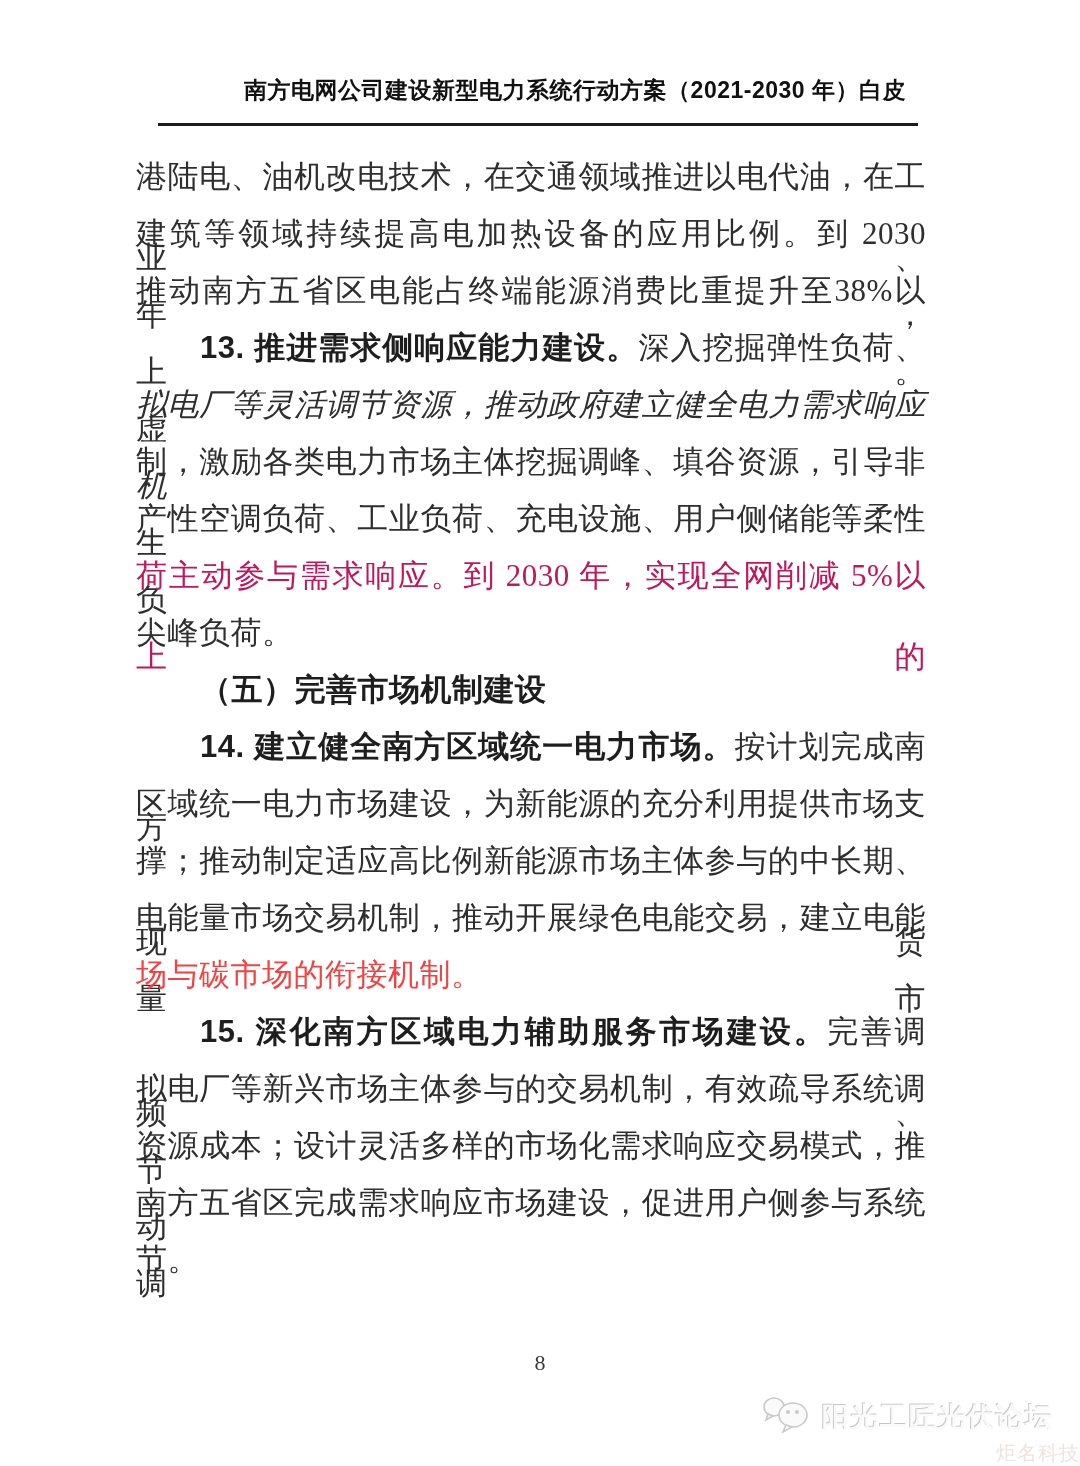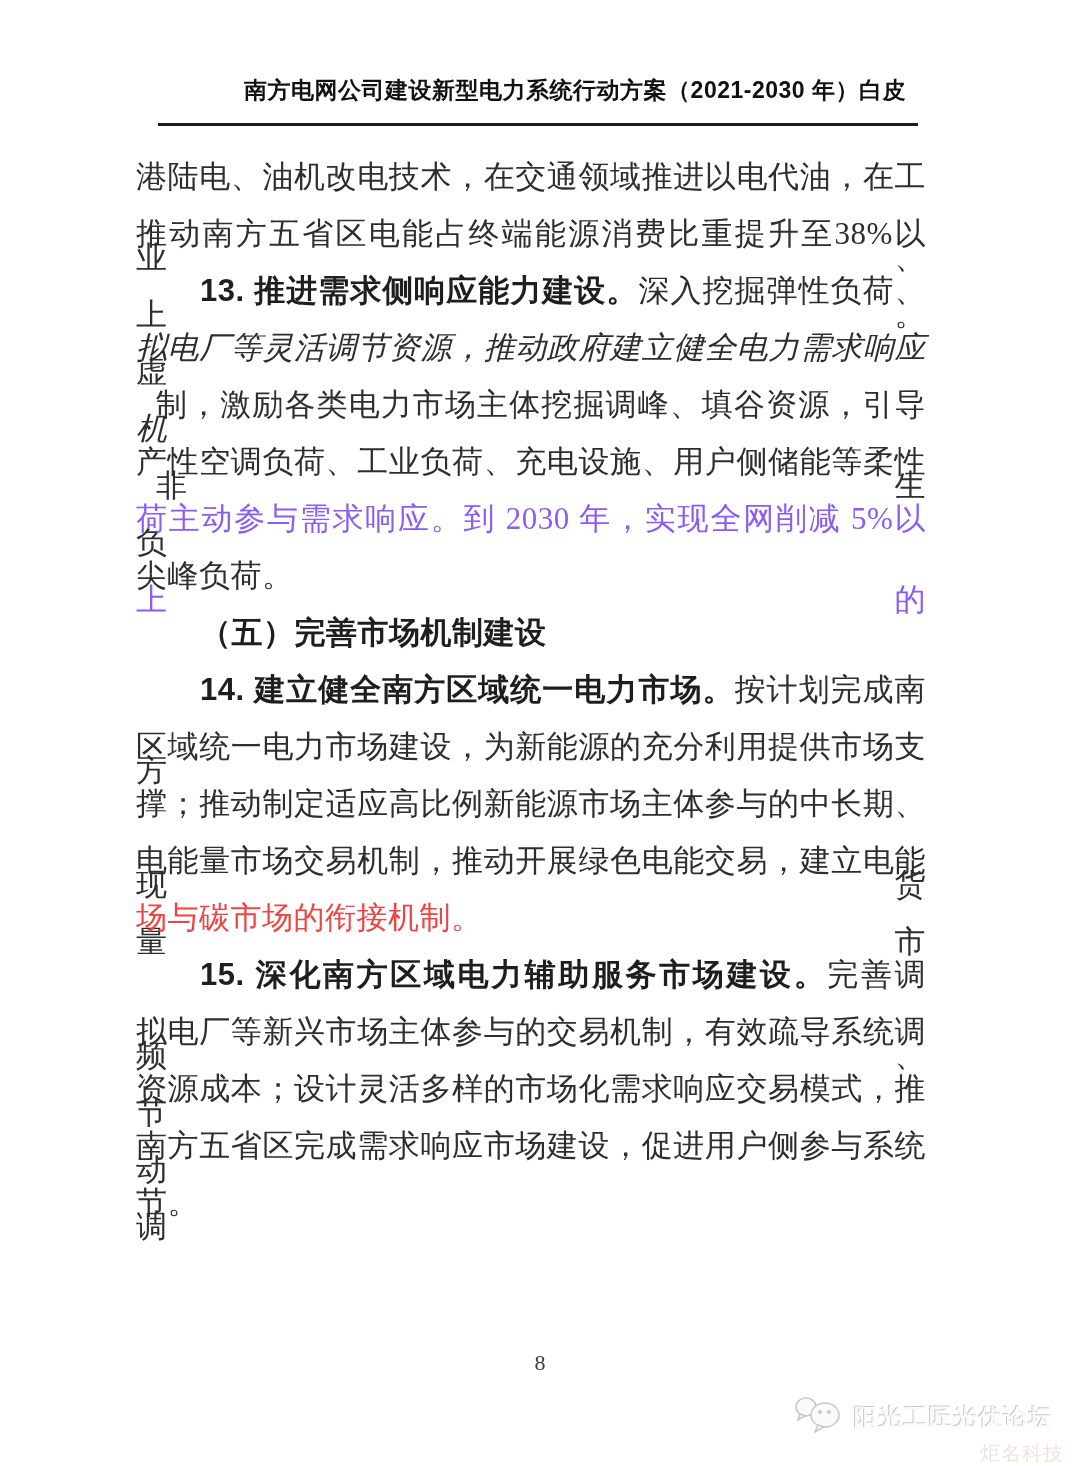--- a/index.html
+++ b/index.html
@@ -79,51 +79,52 @@
   .watermark {
     position: absolute;
     top: 1394px;
     right: 26px;
     display: flex;
     align-items: center;
     gap: 8px;
   }
   .watermark-text {
     font-family: "Liberation Sans", "DejaVu Sans", sans-serif;
-    font-size: 23px;
+    font-size: 27px;
     font-weight: bold;
     letter-spacing: 2px;
     color: #fafafa;
     text-shadow: -1px -1px 0 #c9c9c9, 1px 1px 0 #ffffff;
     white-space: nowrap;
   }
   .corner-text {
     position: absolute;
     top: 1440px;
-    right: 16px;
+    right: 0;
     font-family: "Liberation Sans", "DejaVu Sans", sans-serif;
     font-size: 20px;
     letter-spacing: 1px;
     color: #f0e2e1;
     white-space: nowrap;
   }
 </style>
 </head>
 <body>
 
 <div class="doc-header" style="border-bottom-color: rgb(28, 28, 28);">南方电网公司建设新型电力系统行动方案（2021-2030 年）白皮</div>
 
 <div class="doc-body">
     <div class="line" style="color: rgb(46, 46, 46);"><span class="seg">港陆电、油机改电技术，在交通领域推进以电代油，在工业、</span></div>
+    <div class="line" style="color: rgb(46, 46, 46);"><span class="seg">建筑等领域持续提高电加热设备的应用比例。到 2030 年，</span></div>
     <div class="line" style="color: rgb(46, 46, 46);"><span class="seg">推动南方五省区电能占终端能源消费比重提升至38%以上。</span></div>
     <div class="line indent" style="color: rgb(46, 46, 46);"><span class="seg bold">13. 推进需求侧响应能力建设。</span><span class="seg">深入挖掘弹性负荷、虚</span></div>
     <div class="line" style="color: rgb(46, 46, 46); font-style: italic;"><span class="seg">拟电厂等灵活调节资源，推动政府建立健全电力需求响应机</span></div>
-    <div class="line" style="color: rgb(46, 46, 46); margin-left: 20px;"><span class="seg">制，激励各类电力市场主体挖掘调峰、填谷资源，引导非生</span></div>
+    <div class="line" style="color: rgb(46, 46, 46);"><span class="seg">制，激励各类电力市场主体挖掘调峰、填谷资源，引导非生</span></div>
     <div class="line" style="color: rgb(46, 46, 46);"><span class="seg">产性空调负荷、工业负荷、充电设施、用户侧储能等柔性负</span></div>
-    <div class="line" style="color: #8b5cf6;"><span class="seg">荷主动参与需求响应。到 2030 年，实现全网削减 5%以上的</span></div>
+    <div class="line" style="color: #be185d;"><span class="seg">荷主动参与需求响应。到 2030 年，实现全网削减 5%以上的</span></div>
     <div class="line no-stretch" style="color: rgb(46, 46, 46);"><span class="seg">尖峰负荷。</span></div>
     <div class="line no-stretch indent" style="color: rgb(46, 46, 46);"><span class="seg bold">（五）完善市场机制建设</span></div>
     <div class="line indent" style="color: rgb(46, 46, 46);"><span class="seg bold">14. 建立健全南方区域统一电力市场。</span><span class="seg">按计划完成南方</span></div>
     <div class="line" style="color: rgb(46, 46, 46);"><span class="seg">区域统一电力市场建设，为新能源的充分利用提供市场支</span></div>
     <div class="line" style="color: rgb(46, 46, 46);"><span class="seg">撑；推动制定适应高比例新能源市场主体参与的中长期、现 货</span></div>
     <div class="line" style="color: rgb(46, 46, 46);"><span class="seg">电能量市场交易机制，推动开展绿色电能交易，建立电能 量市</span></div>
     <div class="line no-stretch" style="color: #ef4444;"><span class="seg">场与碳市场的衔接机制。</span></div>
     <div class="line indent" style="color: rgb(46, 46, 46);"><span class="seg bold">15. 深化南方区域电力辅助服务市场建设。</span><span class="seg">完善调频、</span></div>
     <div class="line" style="color: rgb(46, 46, 46);"><span class="seg">拟电厂等新兴市场主体参与的交易机制，有效疏导系统调节</span></div>
     <div class="line" style="color: rgb(46, 46, 46);"><span class="seg">资源成本；设计灵活多样的市场化需求响应交易模式，推动</span></div>

